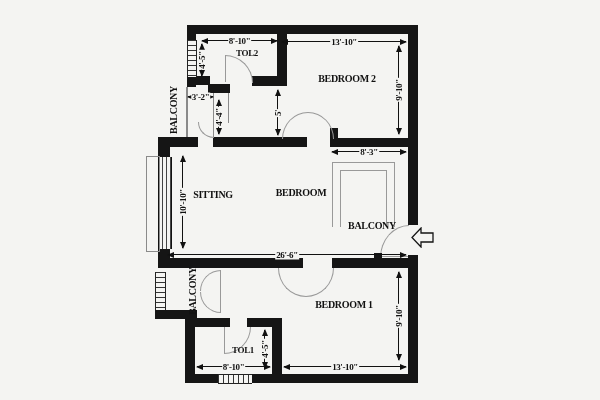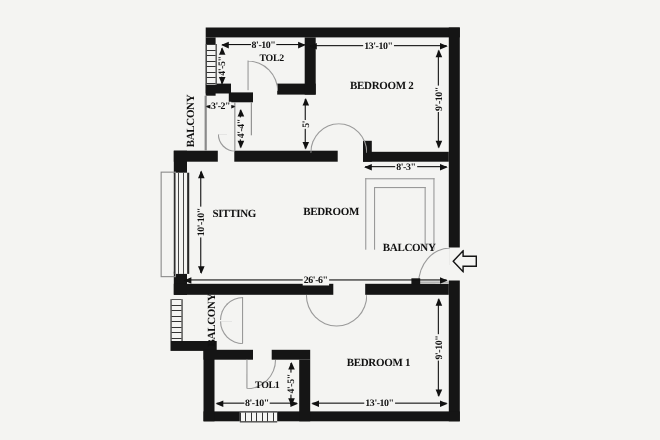--- a/index.html
+++ b/index.html
@@ -177,19 +177,19 @@
     </div>
 
   <div class="rlabel" style="left:247px;top:53px;font-size:9px;">TOL2</div>
   <div class="rlabel" style="left:347px;top:79px;">BEDROOM 2</div>
   <div class="rlabel rot" style="left:174px;top:110px;">BALCONY</div>
   <div class="rlabel" style="left:213px;top:195px;">SITTING</div>
   <div class="rlabel" style="left:301px;top:193px;">BEDROOM</div>
   <div class="rlabel" style="left:372px;top:226px;">BALCONY</div>
   <div class="rlabel rot" style="left:193px;top:291px;">BALCONY</div>
   <div class="rlabel" style="left:243px;top:350px;font-size:9px;">TOL1</div>
-  <div class="rlabel" style="left:344px;top:331px;">BEDROOM 1</div>
+  <div class="rlabel" style="left:344px;top:305px;">BEDROOM 1</div>
 
   <svg class="entry-arrow" style="left:411px;top:227px;" width="23" height="21" viewBox="0 0 23 21">
     <polygon points="22,6 10,6 10,1 1,10.5 10,20 10,15 22,15" fill="#f4f4f2" stroke="#151515" stroke-width="1.3"></polygon>
   </svg>
 
 </div>
 
 </body></html>

